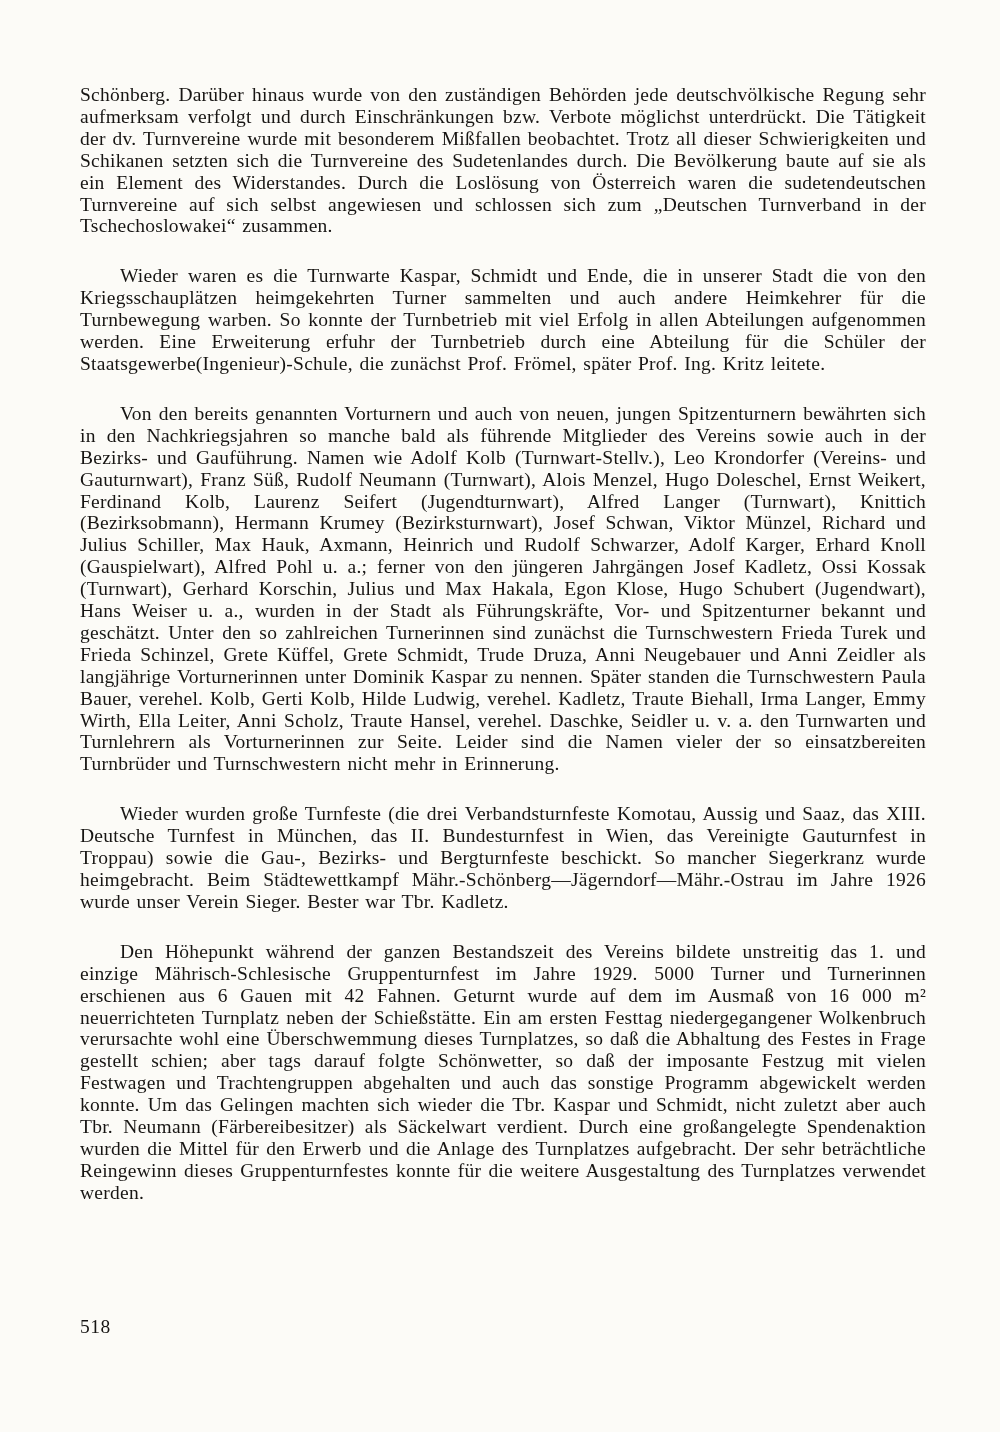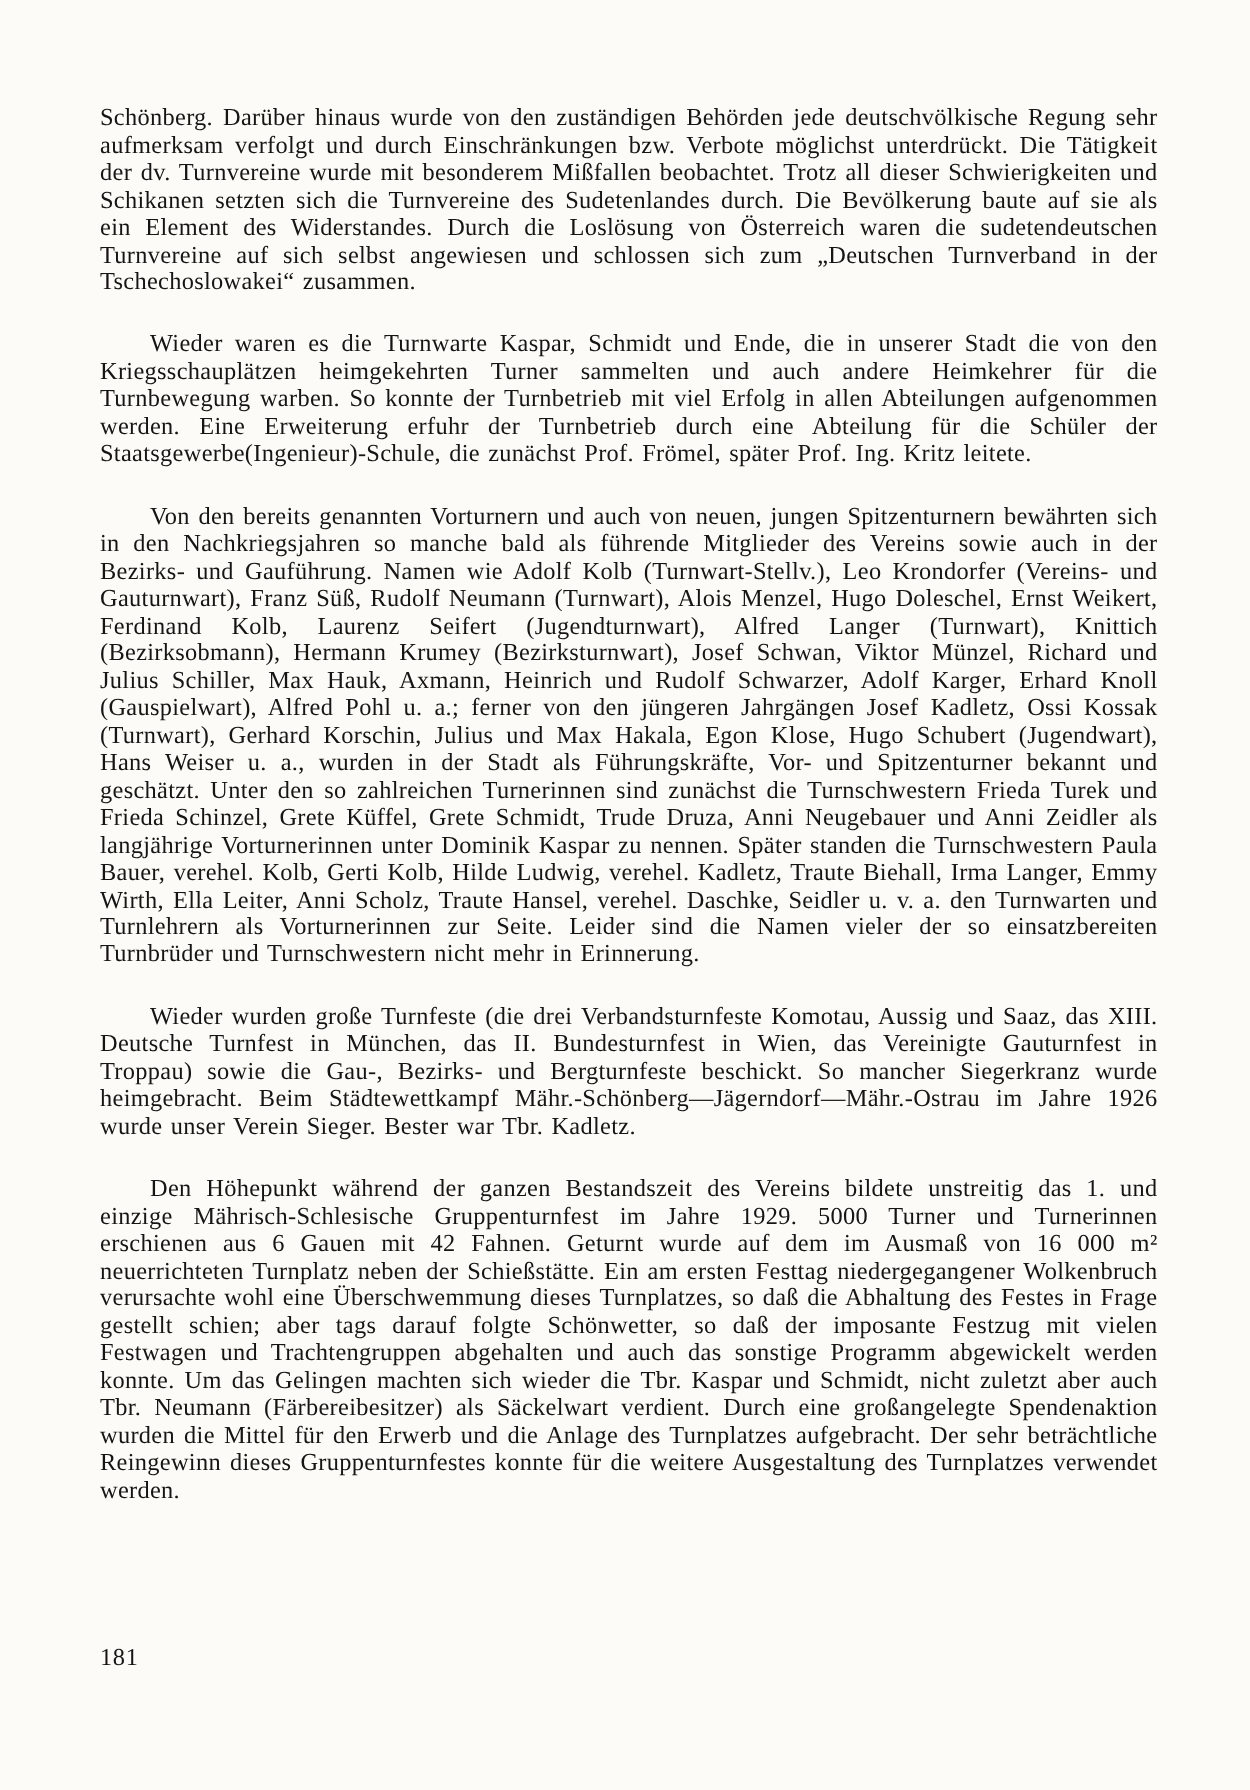--- a/index.html
+++ b/index.html
@@ -50,14 +50,14 @@
 <body>
 
 <div class="page">
   <div class="text-block">
     <p class="para no-indent">Schönberg. Darüber hinaus wurde von den zuständigen Behörden jede deutschvölkische Regung sehr aufmerksam verfolgt und durch Einschränkungen bzw. Verbote möglichst unterdrückt. Die Tätigkeit der dv. Turnvereine wurde mit besonderem Mißfallen beobachtet. Trotz all dieser Schwierigkeiten und Schikanen setzten sich die Turnvereine des Sudetenlandes durch. Die Bevölkerung baute auf sie als ein Element des Widerstandes. Durch die Loslösung von Österreich waren die sudetendeutschen Turnvereine auf sich selbst angewiesen und schlossen sich zum „Deutschen Turnverband in der Tschechoslowakei“ zusammen.</p>
     <p class="para indent">Wieder waren es die Turnwarte Kaspar, Schmidt und Ende, die in unserer Stadt die von den Kriegsschauplätzen heimgekehrten Turner sammelten und auch andere Heimkehrer für die Turnbewegung warben. So konnte der Turnbetrieb mit viel Erfolg in allen Abteilungen aufgenommen werden. Eine Erweiterung erfuhr der Turnbetrieb durch eine Abteilung für die Schüler der Staatsgewerbe(Ingenieur)-Schule, die zunächst Prof. Frömel, später Prof. Ing. Kritz leitete.</p>
     <p class="para indent">Von den bereits genannten Vorturnern und auch von neuen, jungen Spitzenturnern bewährten sich in den Nachkriegsjahren so manche bald als führende Mitglieder des Vereins sowie auch in der Bezirks- und Gauführung. Namen wie Adolf Kolb (Turnwart-Stellv.), Leo Krondorfer (Vereins- und Gauturnwart), Franz Süß, Rudolf Neumann (Turnwart), Alois Menzel, Hugo Doleschel, Ernst Weikert, Ferdinand Kolb, Laurenz Seifert (Jugendturnwart), Alfred Langer (Turnwart), Knittich (Bezirksobmann), Hermann Krumey (Bezirksturnwart), Josef Schwan, Viktor Münzel, Richard und Julius Schiller, Max Hauk, Axmann, Heinrich und Rudolf Schwarzer, Adolf Karger, Erhard Knoll (Gauspielwart), Alfred Pohl u. a.; ferner von den jüngeren Jahrgängen Josef Kadletz, Ossi Kossak (Turnwart), Gerhard Korschin, Julius und Max Hakala, Egon Klose, Hugo Schubert (Jugendwart), Hans Weiser u. a., wurden in der Stadt als Führungskräfte, Vor- und Spitzenturner bekannt und geschätzt. Unter den so zahlreichen Turnerinnen sind zunächst die Turnschwestern Frieda Turek und Frieda Schinzel, Grete Küffel, Grete Schmidt, Trude Druza, Anni Neugebauer und Anni Zeidler als langjährige Vorturnerinnen unter Dominik Kaspar zu nennen. Später standen die Turnschwestern Paula Bauer, verehel. Kolb, Gerti Kolb, Hilde Ludwig, verehel. Kadletz, Traute Biehall, Irma Langer, Emmy Wirth, Ella Leiter, Anni Scholz, Traute Hansel, verehel. Daschke, Seidler u. v. a. den Turnwarten und Turnlehrern als Vorturnerinnen zur Seite. Leider sind die Namen vieler der so einsatzbereiten Turnbrüder und Turnschwestern nicht mehr in Erinnerung.</p>
     <p class="para indent">Wieder wurden große Turnfeste (die drei Verbandsturnfeste Komotau, Aussig und Saaz, das XIII. Deutsche Turnfest in München, das II. Bundesturnfest in Wien, das Vereinigte Gauturnfest in Troppau) sowie die Gau-, Bezirks- und Bergturnfeste beschickt. So mancher Siegerkranz wurde heimgebracht. Beim Städtewettkampf Mähr.-Schönberg—Jägerndorf—Mähr.-Ostrau im Jahre 1926 wurde unser Verein Sieger. Bester war Tbr. Kadletz.</p>
     <p class="para indent">Den Höhepunkt während der ganzen Bestandszeit des Vereins bildete unstreitig das 1. und einzige Mährisch-Schlesische Gruppenturnfest im Jahre 1929. 5000 Turner und Turnerinnen erschienen aus 6 Gauen mit 42 Fahnen. Geturnt wurde auf dem im Ausmaß von 16 000 m² neuerrichteten Turnplatz neben der Schießstätte. Ein am ersten Festtag niedergegangener Wolkenbruch verursachte wohl eine Überschwemmung dieses Turnplatzes, so daß die Abhaltung des Festes in Frage gestellt schien; aber tags darauf folgte Schönwetter, so daß der imposante Festzug mit vielen Festwagen und Trachtengruppen abgehalten und auch das sonstige Programm abgewickelt werden konnte. Um das Gelingen machten sich wieder die Tbr. Kaspar und Schmidt, nicht zuletzt aber auch Tbr. Neumann (Färbereibesitzer) als Säckelwart verdient. Durch eine großangelegte Spendenaktion wurden die Mittel für den Erwerb und die Anlage des Turnplatzes aufgebracht. Der sehr beträchtliche Reingewinn dieses Gruppenturnfestes konnte für die weitere Ausgestaltung des Turnplatzes verwendet werden.</p>
   </div>
-  <div class="page-number">181</div>
+  <div class="page-number">518</div>
 </div>
 
 </body></html>

